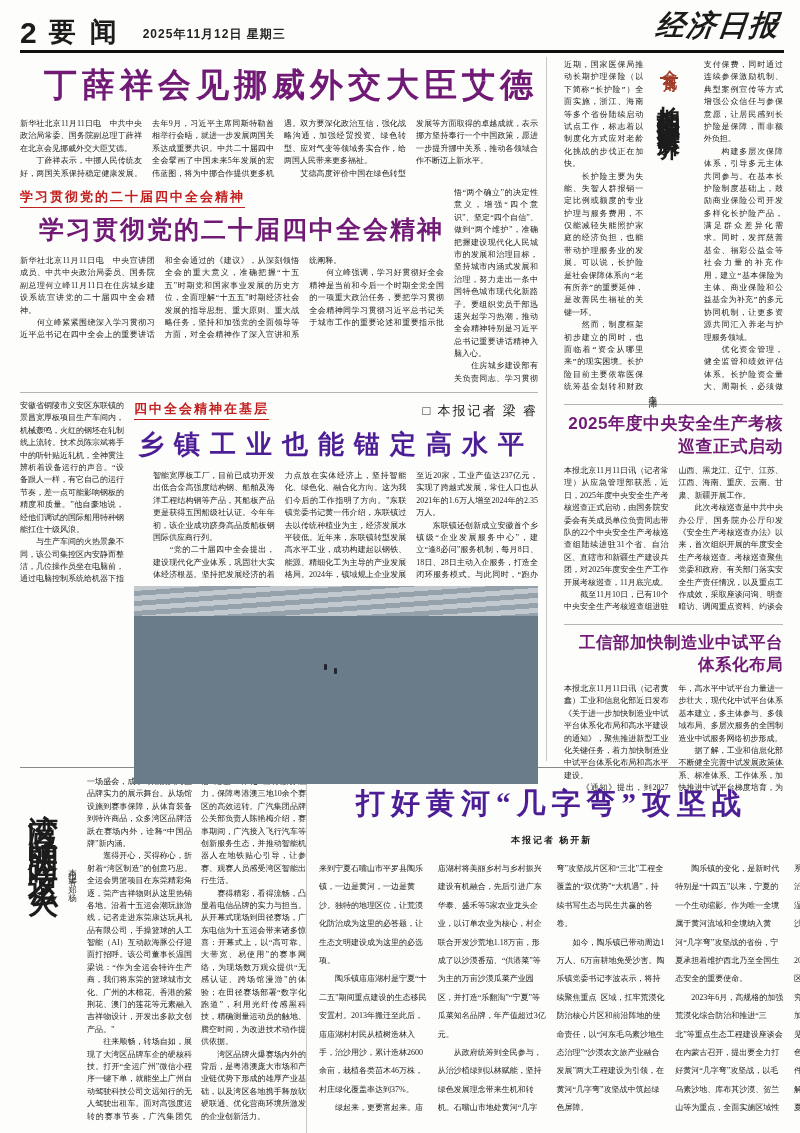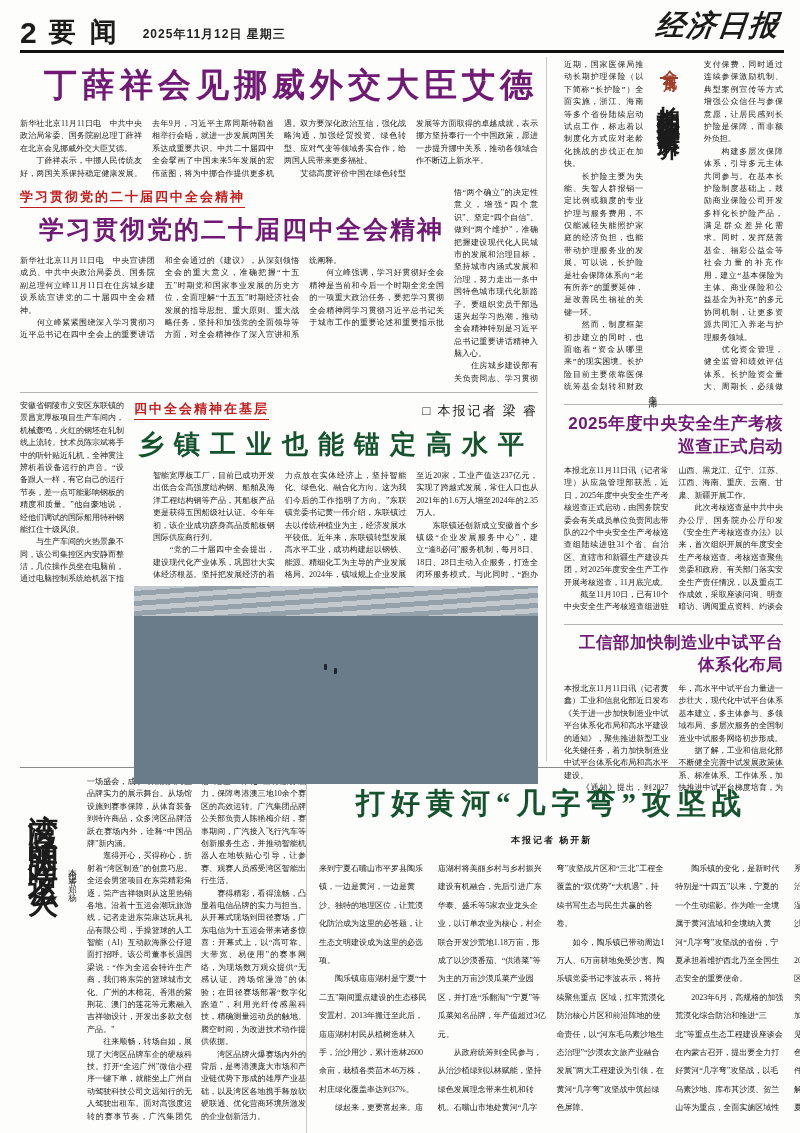--- a/index.html
+++ b/index.html
@@ -13,21 +13,21 @@
   .pageno { font-family:"Liberation Sans",sans-serif; font-weight:bold; font-size:30px; line-height:0.9; }
   .section { font-family:"Liberation Serif",serif; font-weight:bold; font-size:27px; letter-spacing:14px; line-height:0.95; }
   .dateline { font-family:"Liberation Sans",sans-serif; font-size:12px; font-weight:bold; color:#222; padding-bottom:3px; letter-spacing:1px; }
   .masthead { font-family:"Liberation Serif",serif; font-weight:bold; font-style:italic; font-size:29px; letter-spacing:2px; transform:skewX(-6deg); padding-right:4px; }
   .hdr-rule { border-top:3px solid #111; margin-top:4px; }
 
   
   .bodytxt { font-size:8px; line-height:1.55; text-align:justify; white-space:pre-line; overflow:hidden; }
   .kicker { color:#c21f1f; font-family:"Liberation Serif",serif; font-weight:bold; font-size:13px; letter-spacing:2px; border-bottom:1px solid #c21f1f; display:inline-block; padding-bottom:1px; }
   .hl-sans { font-family:"Liberation Sans",sans-serif; font-weight:bold; text-align:right; color:#701a75; }
-  .hl-serif { font-family:"Liberation Serif",serif; font-weight:bold; text-align:center; color:#14532d; }
+  .hl-serif { font-family:"Liberation Serif",serif; font-weight:bold; text-align:center; color:#4c1d95; }
   .vrule { border-left:1px solid #c8c8c4; }
 
   
   .toprow { display:flex; height:712px; }
   .main-left { width:518px; padding-top:6px; }
   .right-col { width:229px; padding:6px 0 0 10px; }
   .gutter { width:16px; position:relative; }
   .gutter::after { content:""; position:absolute; left:50%; top:4px; bottom:4px; border-left:1px solid #c8c8c4; }
 
   

